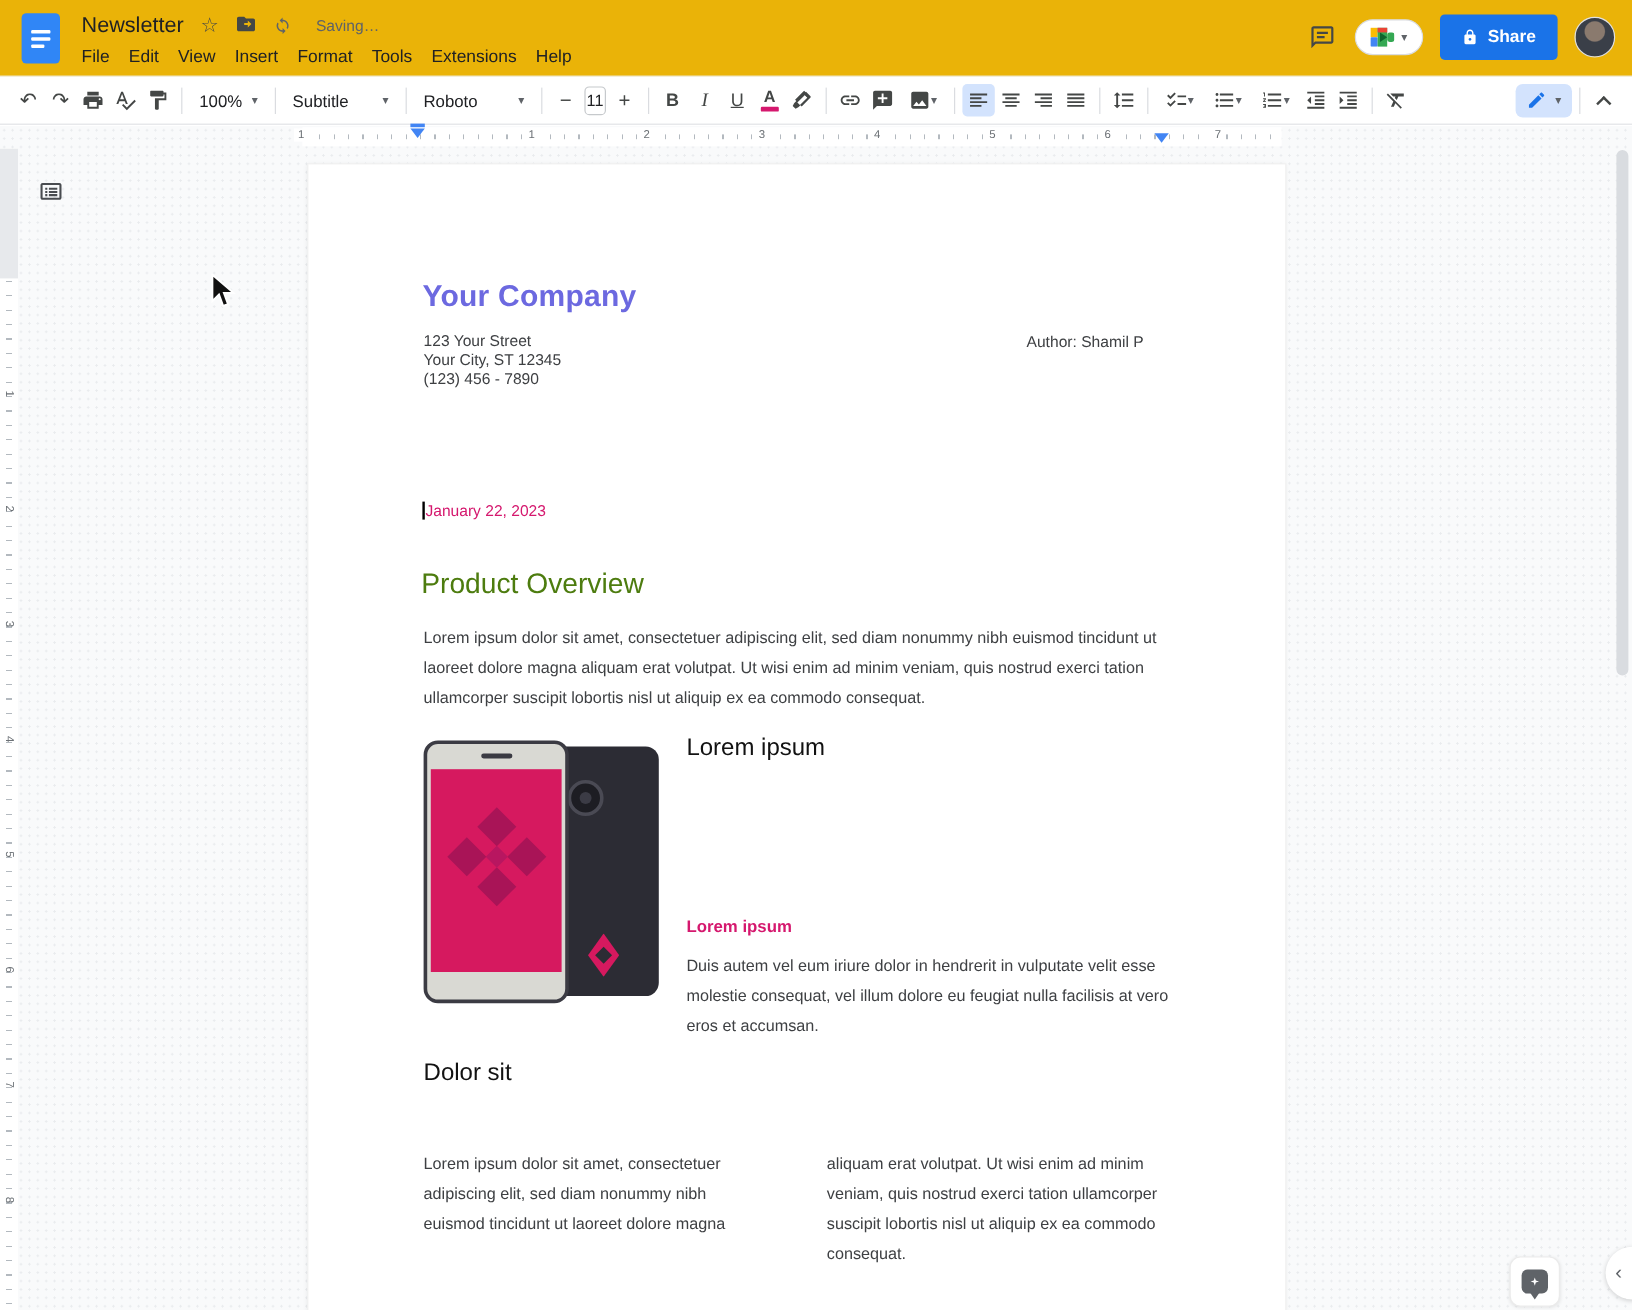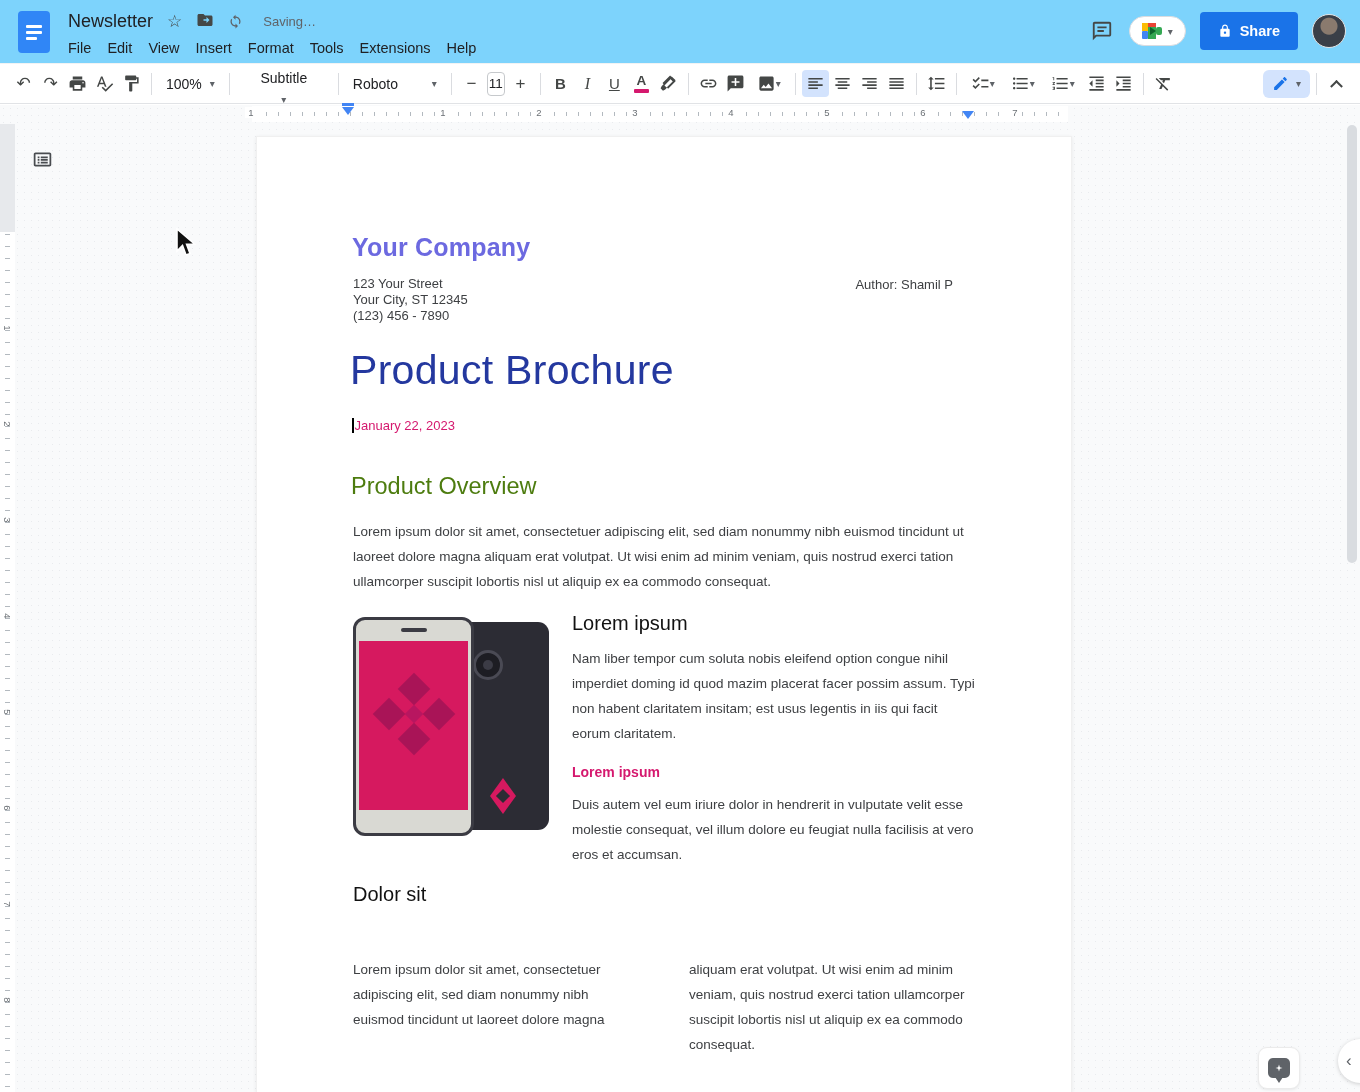--- a/index.html
+++ b/index.html
@@ -1,21 +1,21 @@
 <!DOCTYPE html>
 <html><head>
 <meta charset="utf-8">
 <style>
   * { margin:0; padding:0; box-sizing:border-box; }
   html,body { width:1360px; height:1092px; }
   body { font-family:"Liberation Sans", sans-serif; background:#fff; overflow:hidden; }
   .app { position:relative; width:1360px; height:1092px; overflow:hidden; }
 
   
-  .header { position:relative; height:64px; background:#7dd3fc; border-bottom:1px solid #f1f3f4; }
+  .header { position:relative; height:64px; background:#eab308; border-bottom:1px solid #f1f3f4; }
   .docs-logo { position:absolute; left:18px; top:11px; width:32px; height:42px; background:#3086f6; border-radius:4px; }
   .docs-logo i { position:absolute; left:8px; height:3px; background:#fff; border-radius:1px; }
   .docs-logo i:nth-child(1){ top:14px; width:16px; }
   .docs-logo i:nth-child(2){ top:20px; width:16px; }
   .docs-logo i:nth-child(3){ top:26px; width:11px; }
   .title-block { position:absolute; left:68px; top:8px; }
   .title-row { display:flex; align-items:center; gap:14px; height:26px; }
   .doc-title { font-size:18px; color:#202124; }
   .mini-ic { color:#444746; font-size:17px; line-height:1; cursor:pointer; }
   .saving { display:flex; align-items:center; gap:20px; color:#5f6368; font-size:13px; }
@@ -197,21 +197,21 @@
         <svg viewBox="0 0 24 24">
           <path d="M18 4V3c0-.55-.45-1-1-1H5c-.55 0-1 .45-1 1v4c0 .55.45 1 1 1h12c.55 0 1-.45 1-1V6h1v4H9v11c0 .55.45 1 1 1h2c.55 0 1-.45 1-1v-9h8V4h-3z"></path>
         </svg>
       </span>
     <span class="sep"></span>
     <span class="dd">
         <span>100%</span>
         <span class="caret">▾</span>
       </span>
     <span class="sep"></span>
-    <span class="dd" style="width:96px; justify-content:space-between;flex-direction:column;">
+    <span class="dd" style="width:96px; justify-content:space-between;">
         <span>Subtitle</span>
         <span class="caret">▾</span>
       </span>
     <span class="sep"></span>
     <span class="dd" style="width:100px; justify-content:space-between;">
         <span>Roboto</span>
         <span class="caret">▾</span>
       </span>
     <span class="sep"></span>
     <span class="tb">
@@ -368,21 +368,20 @@
     </div>
 
     <div class="page">
       <div class="company">Your Company</div>
       <div class="address">
         <div>123 Your Street</div>
         <div>Your City, ST 12345</div>
         <div>(123) 456 - 7890</div>
       </div>
       <div class="author">Author: Shamil P</div>
-      <div class="doc-h1">Product Brochure</div>
       <div class="date-line">
         <span class="text-caret"></span>
         <span>January 22, 2023</span>
       </div>
       <div class="h2">Product Overview</div>
       <div class="para para-overview">Lorem ipsum dolor sit amet, consectetuer adipiscing elit, sed diam nonummy nibh euismod tincidunt ut laoreet dolore magna aliquam erat volutpat. Ut wisi enim ad minim veniam, quis nostrud exerci tation ullamcorper suscipit lobortis nisl ut aliquip ex ea commodo consequat.</div>
 
       <div class="phones">
         <div class="phone-back">
           <span class="camera"></span>
@@ -399,21 +398,20 @@
               <span class="dmd big" style="left:-25px; top:0;"></span>
               <span class="dmd big" style="left:25px; top:0;"></span>
               <span class="dmd big" style="left:0; top:25px;"></span>
               <span class="dmd small" style="left:0; top:0;"></span>
             </div>
           </div>
         </div>
       </div>
 
       <div class="h3 h3-feature">Lorem ipsum</div>
-      <div class="para para-feature">Nam liber tempor cum soluta nobis eleifend option congue nihil imperdiet doming id quod mazim placerat facer possim assum. Typi non habent claritatem insitam; est usus legentis in iis qui facit eorum claritatem.</div>
       <div class="h4-pink">Lorem ipsum</div>
       <div class="para para-feature2">Duis autem vel eum iriure dolor in hendrerit in vulputate velit esse molestie consequat, vel illum dolore eu feugiat nulla facilisis at vero eros et accumsan.</div>
 
       <div class="h3 h3-dolor">Dolor sit</div>
       <div class="para col col1">Lorem ipsum dolor sit amet, consectetuer adipiscing elit, sed diam nonummy nibh euismod tincidunt ut laoreet dolore magna</div>
       <div class="para col col2">aliquam erat volutpat. Ut wisi enim ad minim veniam, quis nostrud exerci tation ullamcorper suscipit lobortis nisl ut aliquip ex ea commodo consequat.</div>
     </div>
 
     <div class="scroll-thumb"></div>
 

